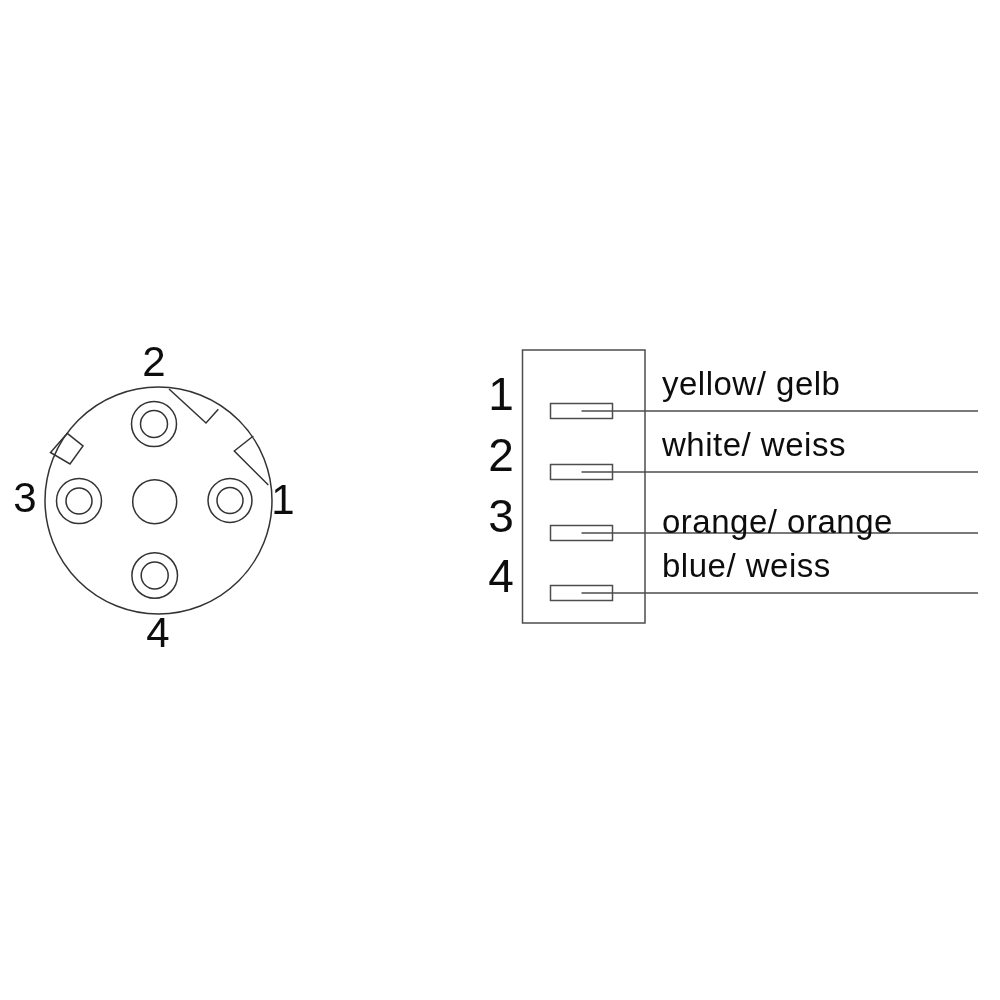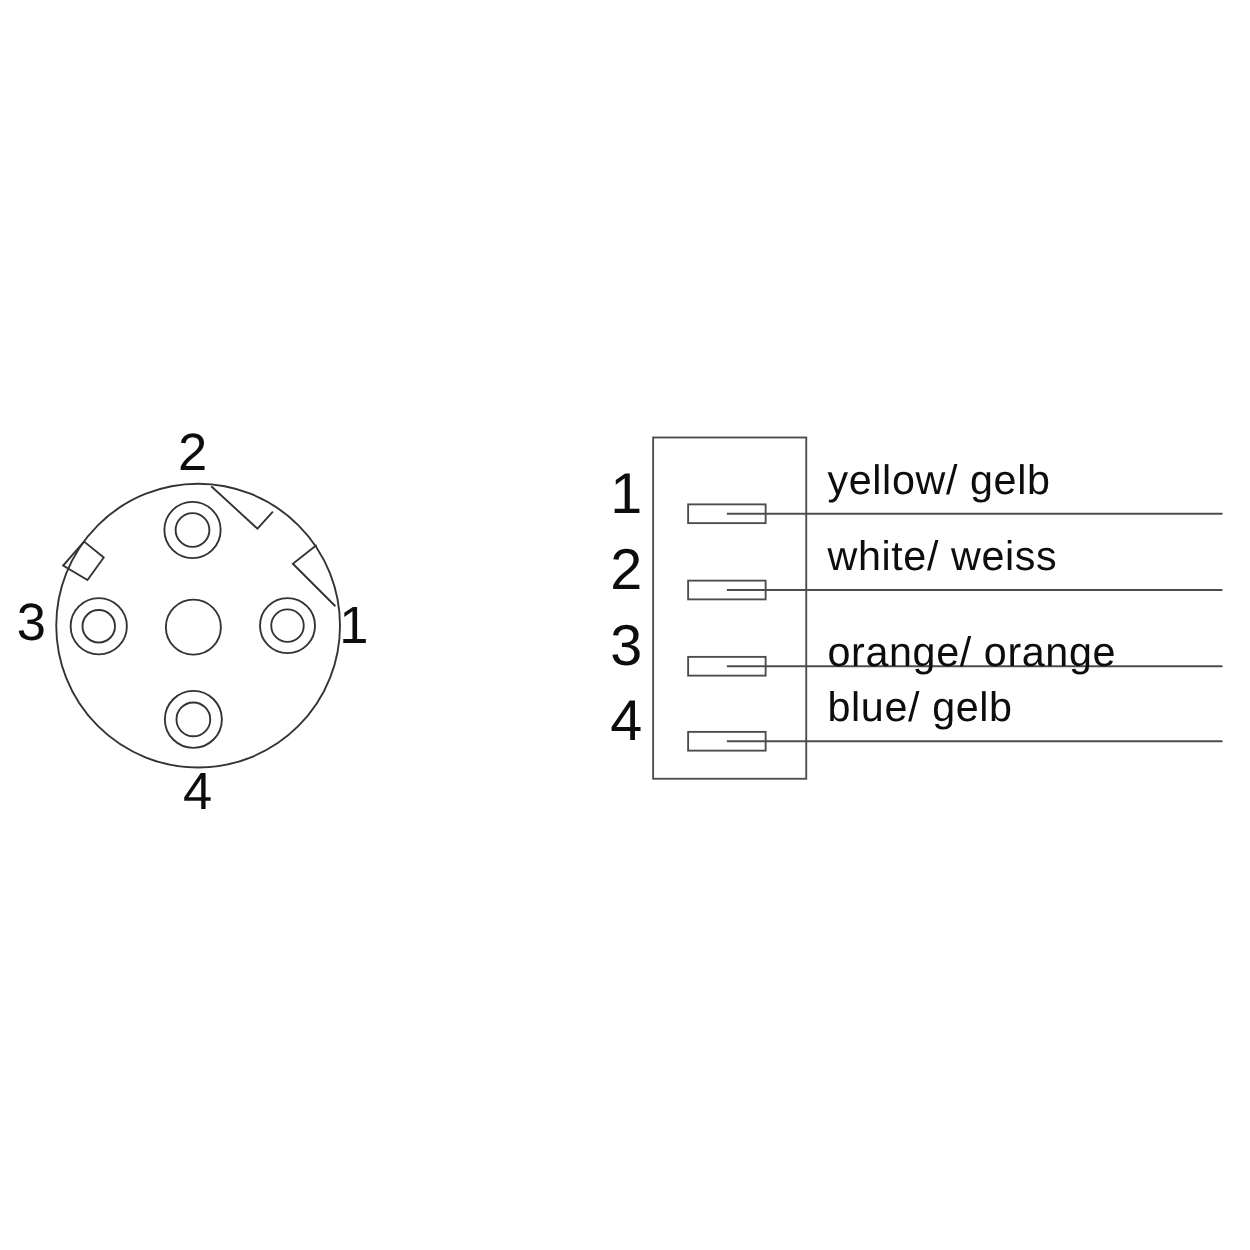--- a/index.html
+++ b/index.html
@@ -86,15 +86,15 @@
   <div class="txt circle-num" style="left:138px; top:612px;">4</div>
 
   <div class="txt pin-num" style="left:479px; top:370.5px;">1</div>
   <div class="txt pin-num" style="left:479px; top:431.5px;">2</div>
   <div class="txt pin-num" style="left:479px; top:492.5px;">3</div>
   <div class="txt pin-num" style="left:479px; top:552.5px;">4</div>
 
   <div class="txt color-label" style="left:662px; top:366px;">yellow/ gelb</div>
   <div class="txt color-label" style="left:662px; top:427px;text-align:right;">white/ weiss</div>
   <div class="txt color-label" style="left:662px; top:488px;margin-top:16px;">orange/ orange</div>
-  <div class="txt color-label" style="left:662px; top:548px;">blue/ gelb</div>
+  <div class="txt color-label" style="left:662px; top:548px;">blue/ weiss</div>
 
 </div>
 
 </body></html>

